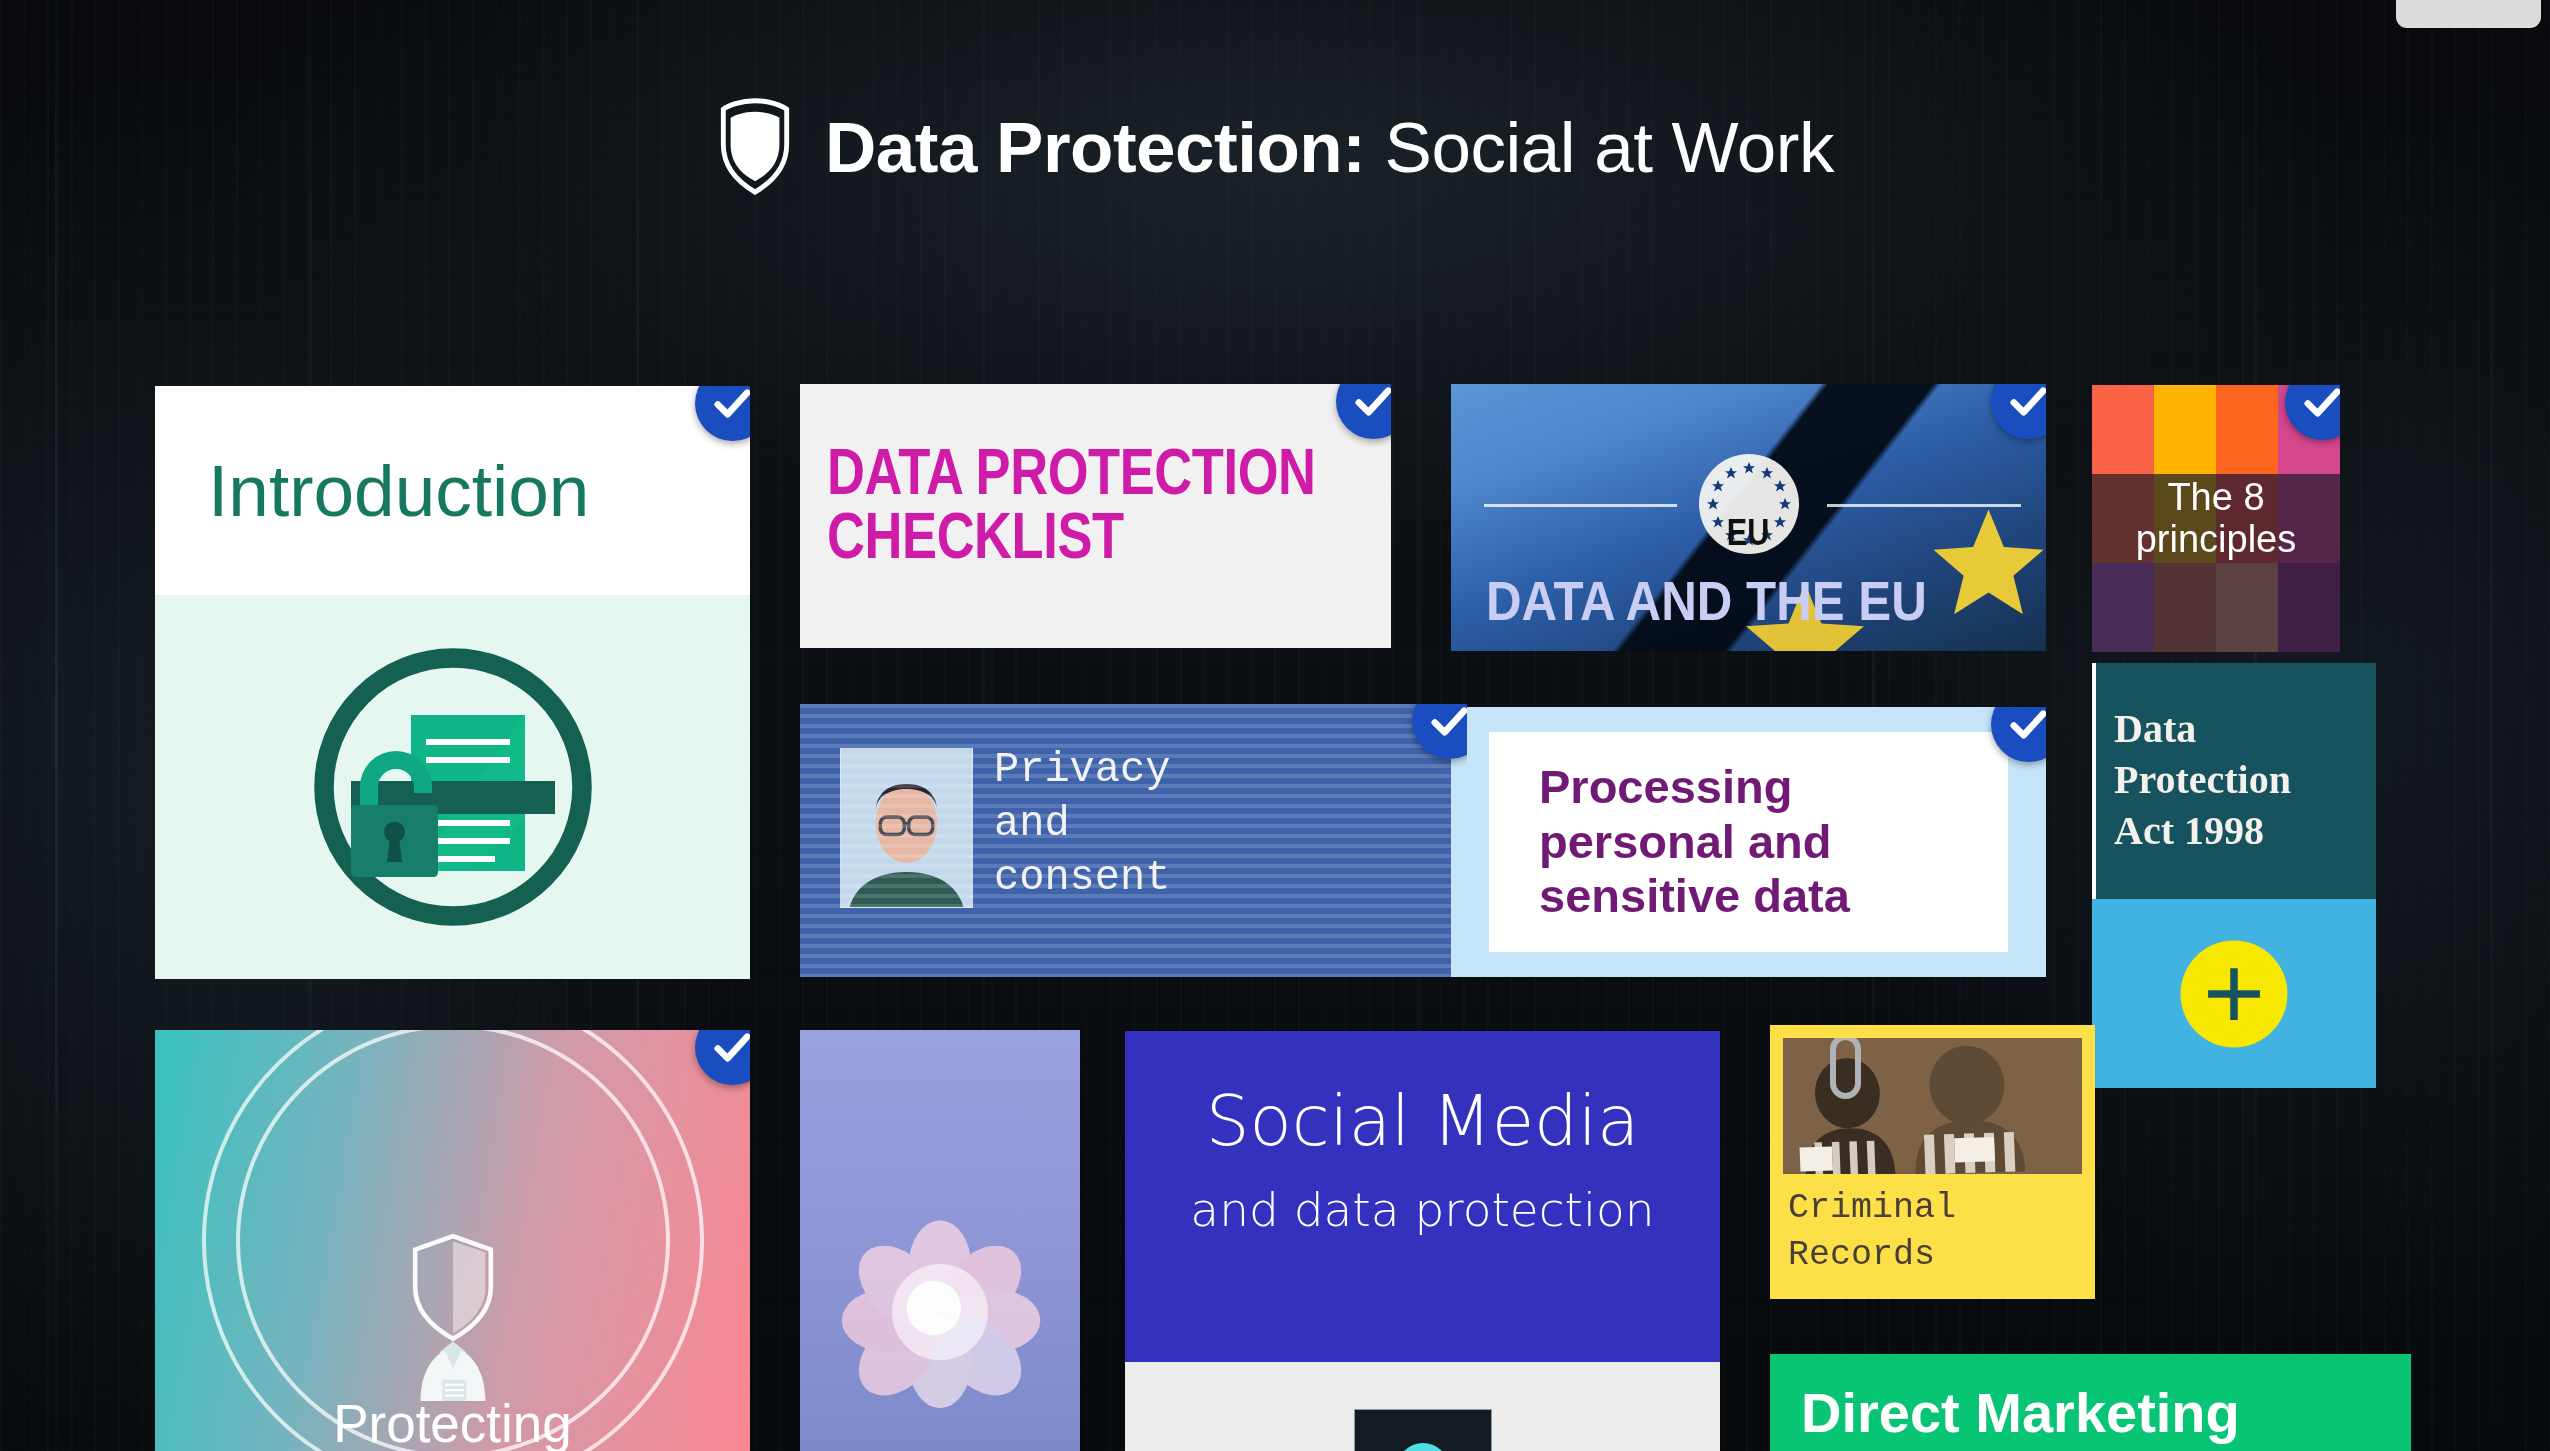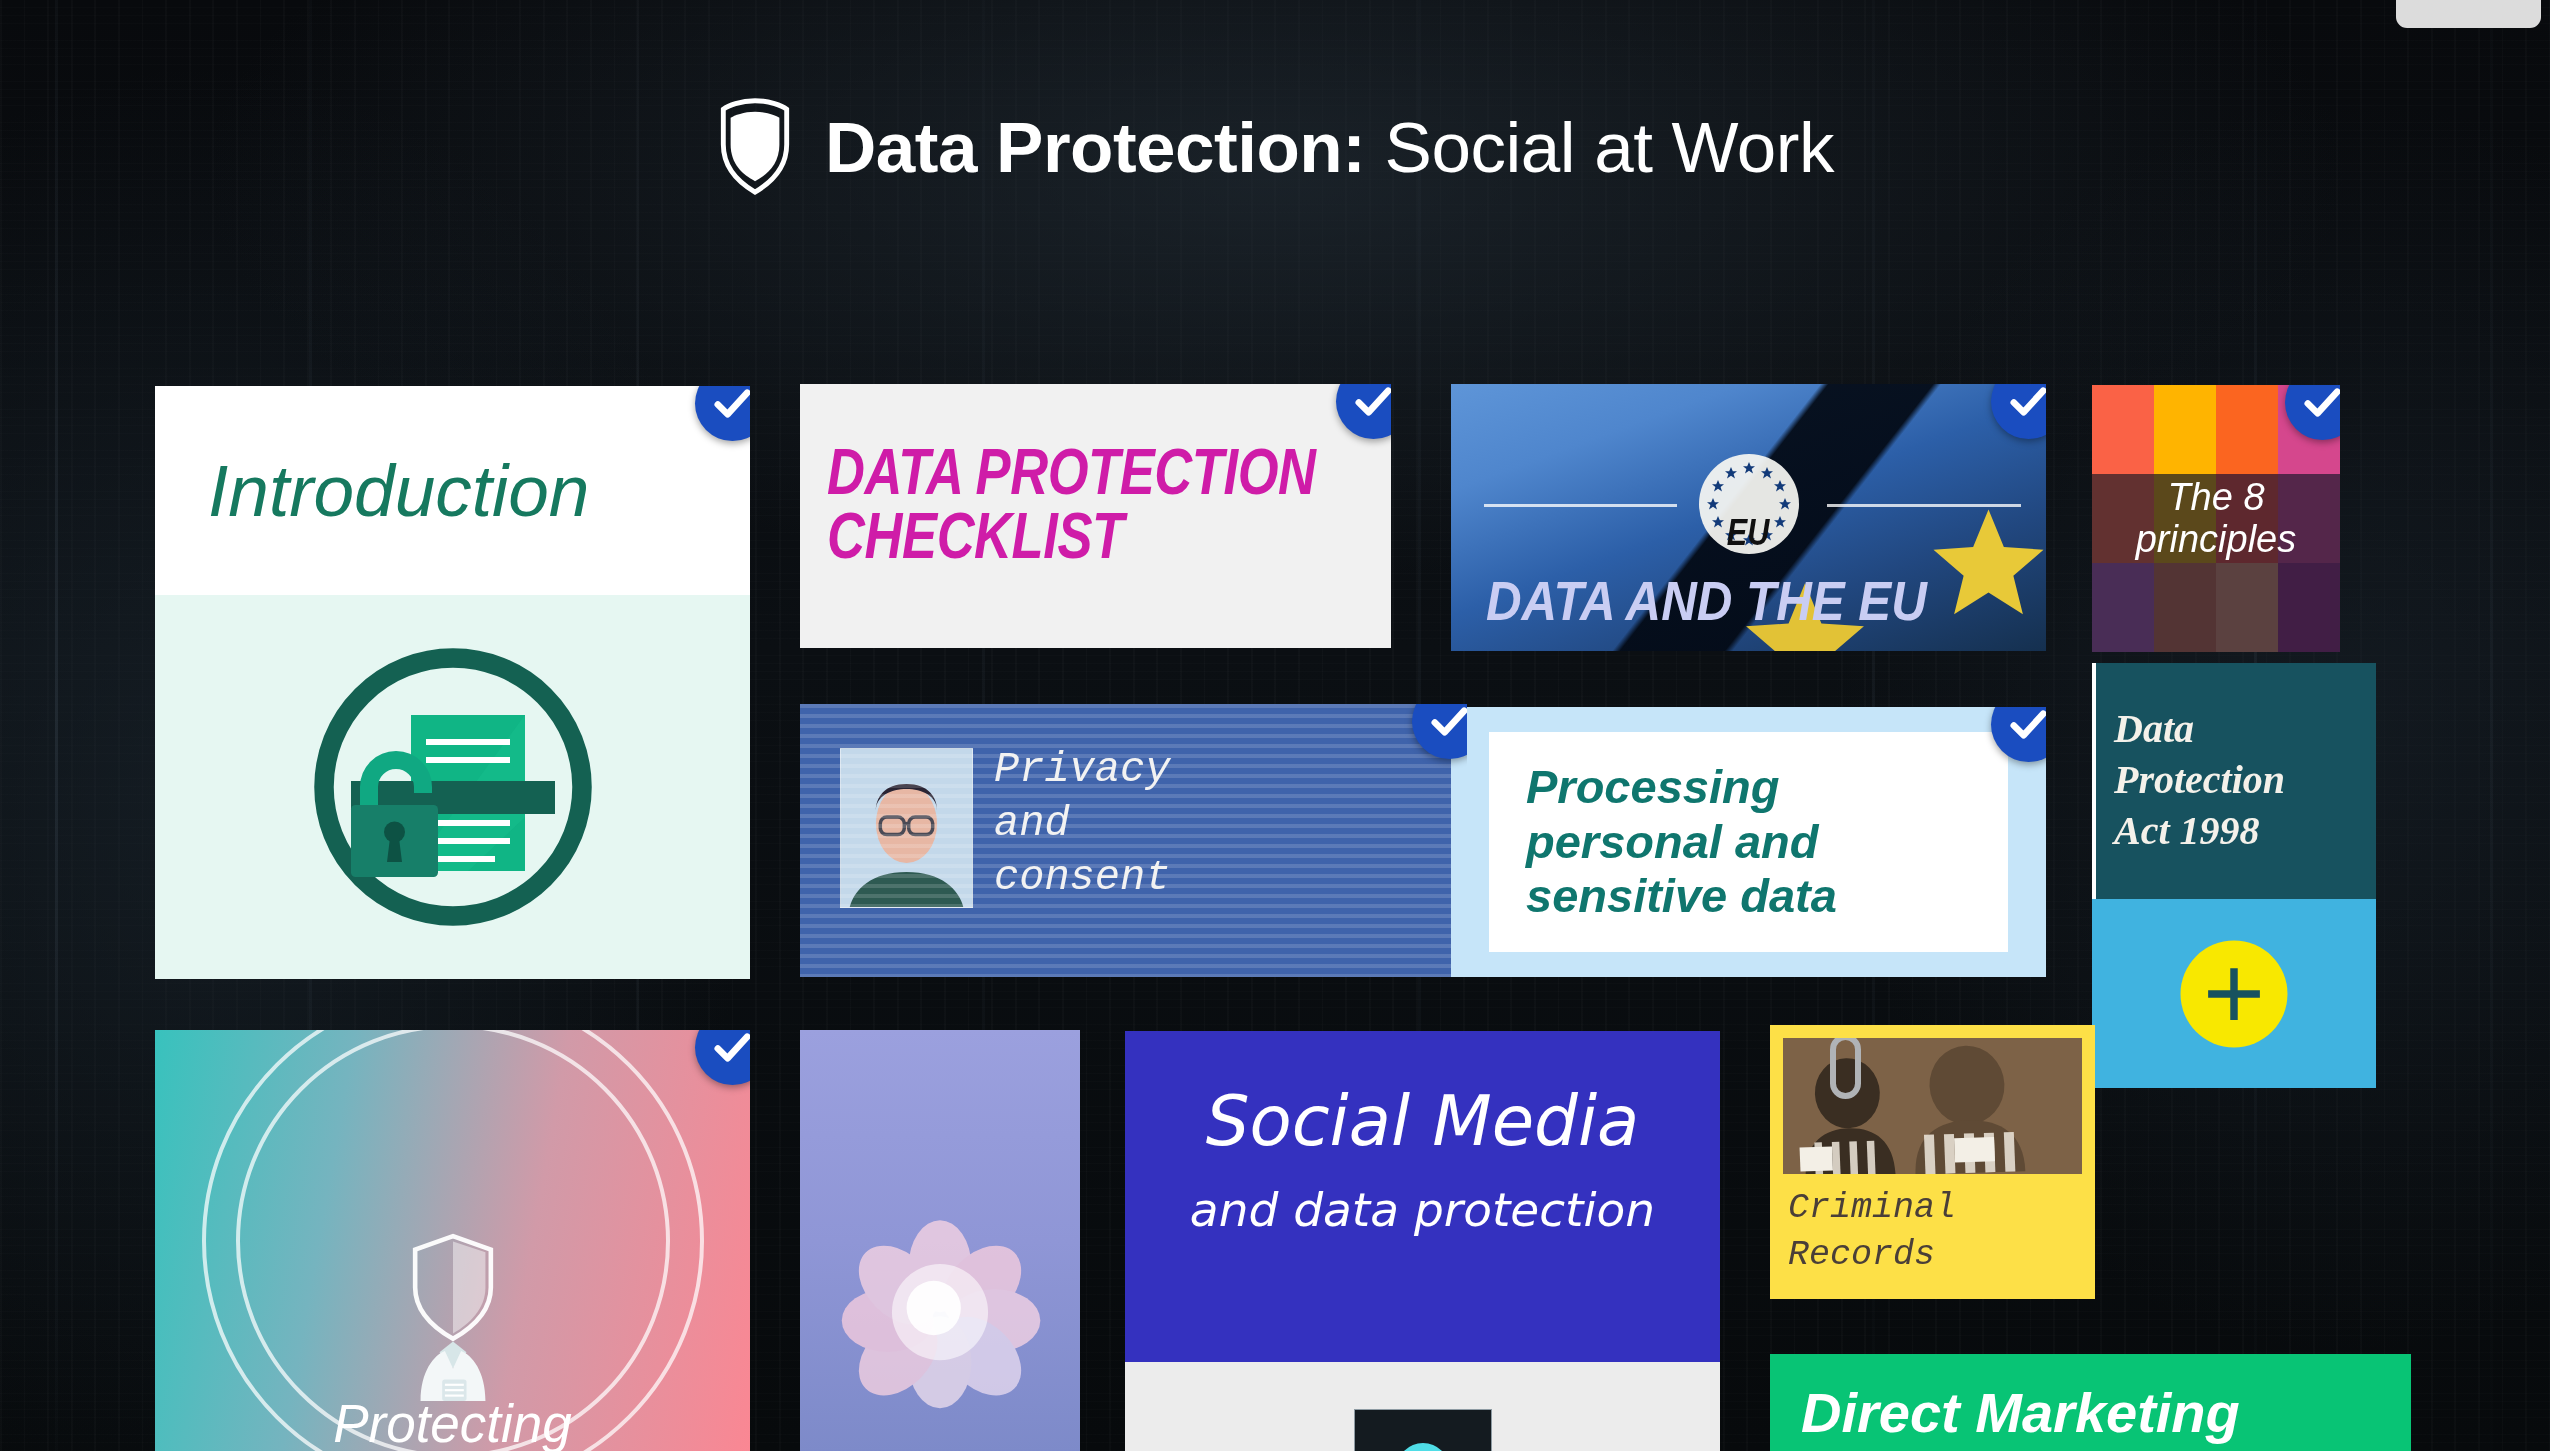--- a/index.html
+++ b/index.html
@@ -48,21 +48,21 @@
     color: #ffffff;
     font-size: 71px;
     line-height: 1.0;
     letter-spacing: -0.5px;
     white-space: nowrap;
   }
   #header-title .strong { font-weight: 700; }
   #header-title .light  { font-weight: 400; }
 
   
-  #tiles { position: absolute; inset: 0; z-index: 4; font-style: italic; }
+  #tiles { position: absolute; inset: 0; z-index: 4; }
   .tile {
     position: absolute;
     overflow: hidden;
     background: #fff;
   }
 
   
   .badge {
     position: absolute;
     width: 75px; height: 75px;
@@ -160,21 +160,21 @@
     font-size:42px; line-height:1.28; font-weight:400;
   }
 
   
   #t-proc { left:1451px; top:707px; width:595px; height:270px; background:#c6e5f9; }
   #t-proc .card {
     position:absolute; left:38px; top:25.4px; right:38px; bottom:25.4px;
     background:#ffffff; display:flex; align-items:center;
   }
   #t-proc .txt {
-    padding-left:37px; color:#0f766e; font-weight:700; font-size:47px; line-height:1.16;
+    padding-left:50px; color:#701a75; font-weight:700; font-size:47px; line-height:1.16;
   }
 
   
   #t-dpa { left:2092px; top:663px; width:284px; height:425px; }
   #t-dpa .top { position:absolute; left:4px; right:0; top:0; height:236px; background:#17525f; }
   #t-dpa .top .txt {
     padding:40px 0 0 18px; color:#f4f1ea;
     font-family:"Liberation Serif","DejaVu Serif",serif;
     font-weight:700; font-size:40px; line-height:1.28;
   }

